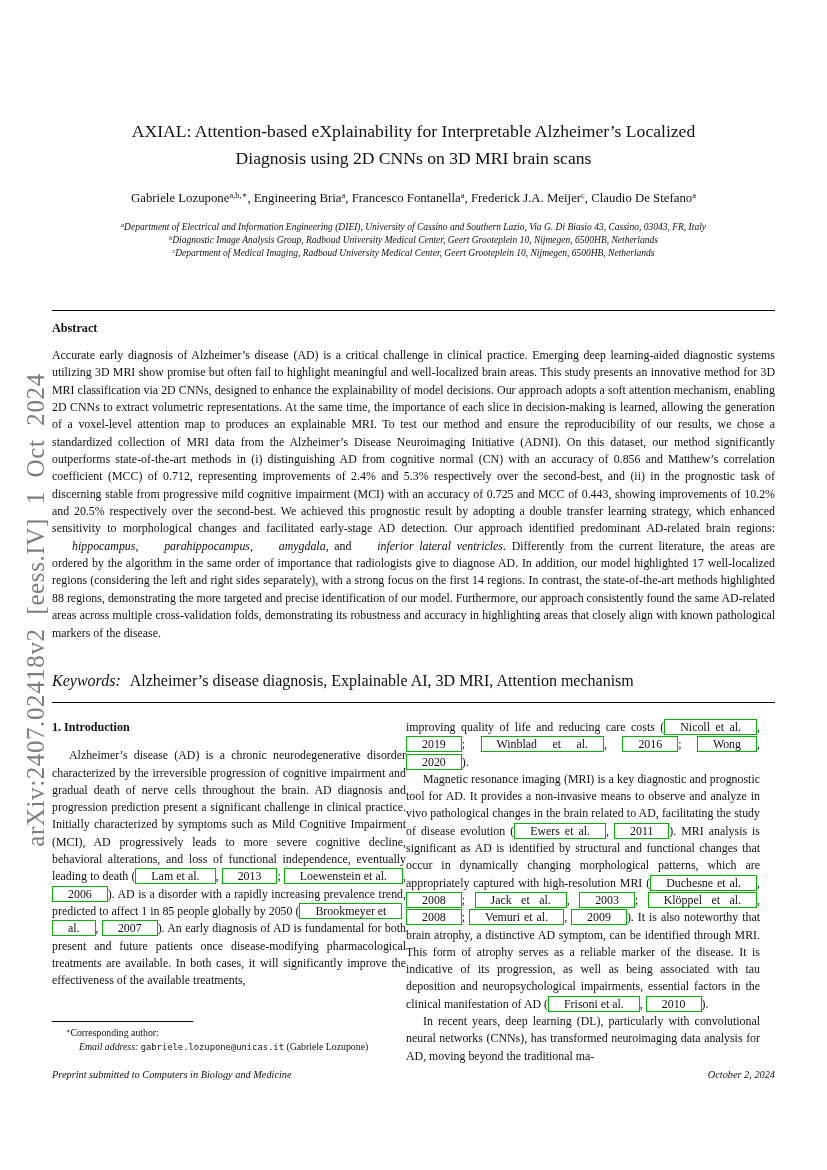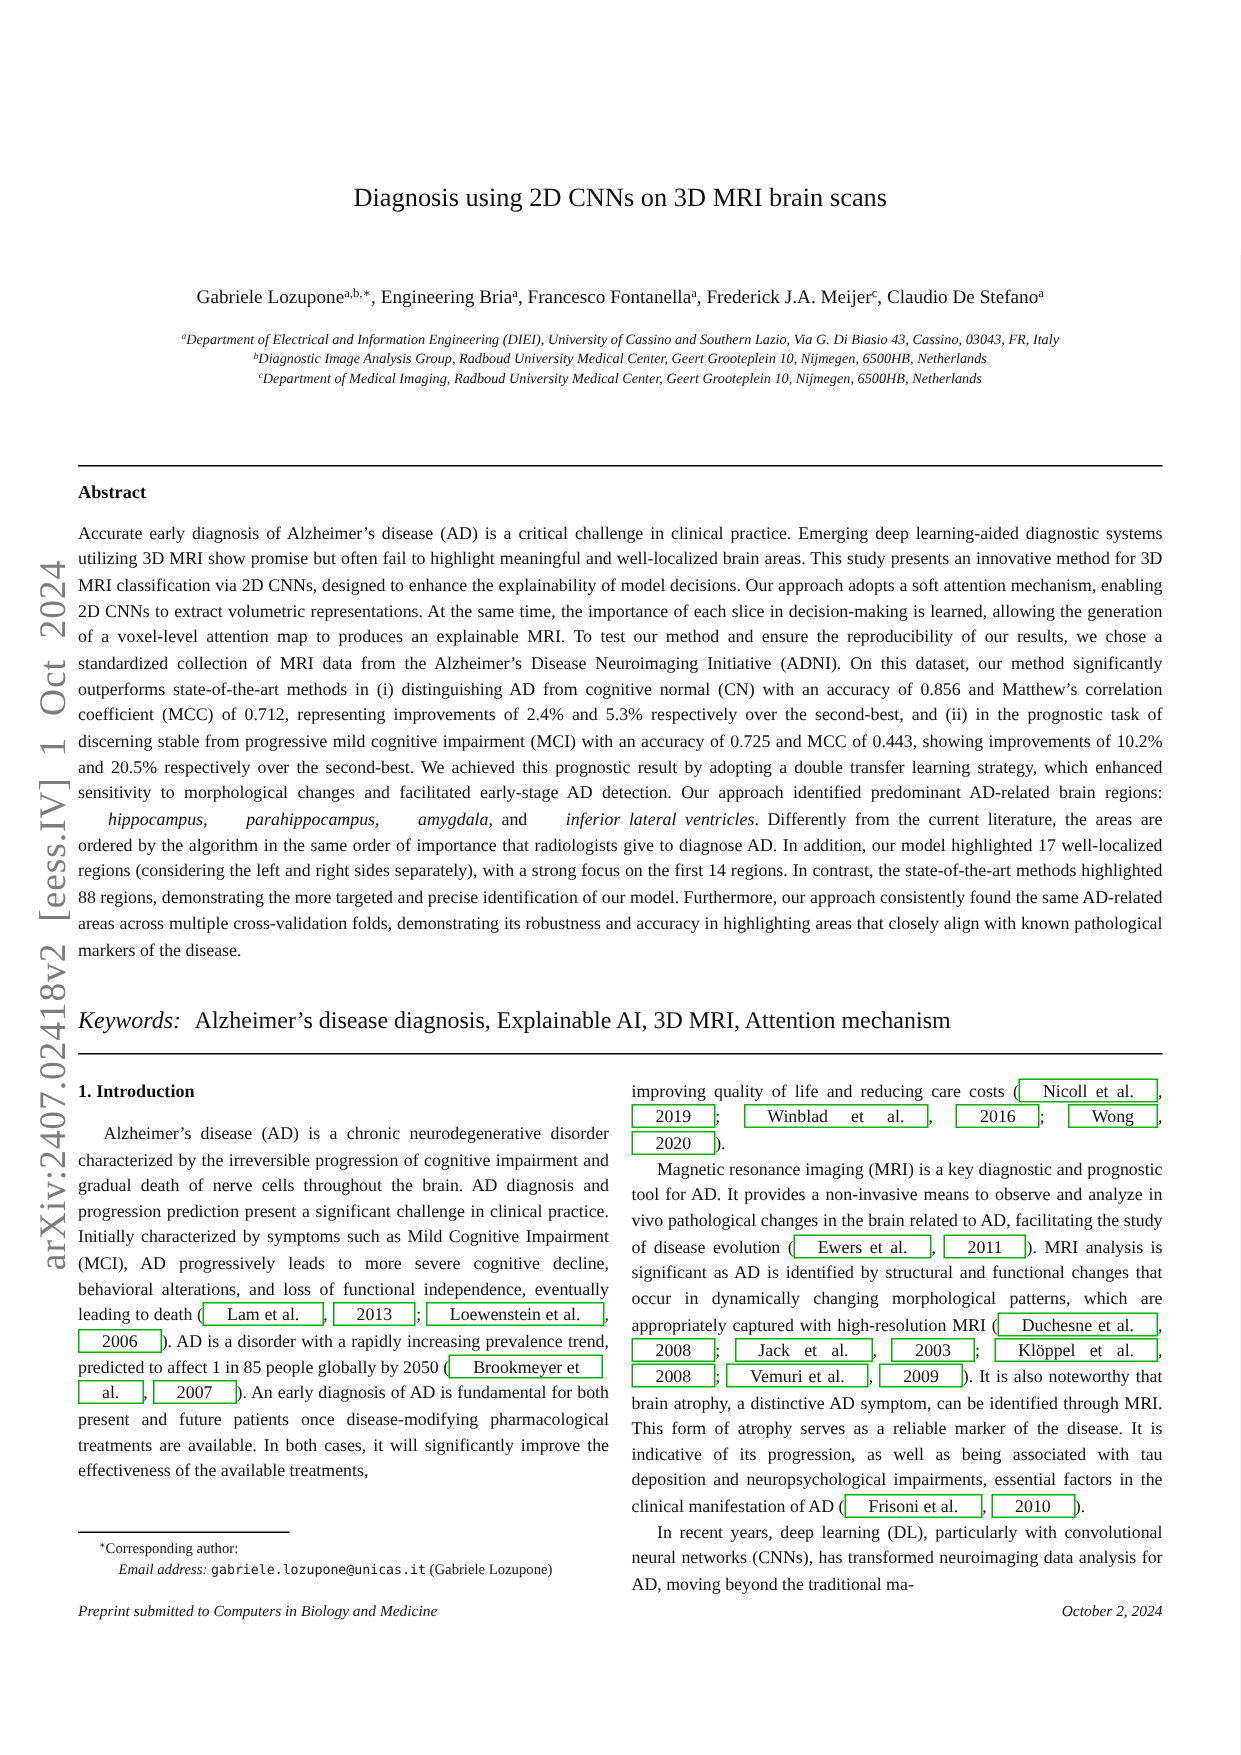--- a/index.html
+++ b/index.html
@@ -95,21 +95,20 @@
     font-size: 16px;
   }
   .keywords .kw-label { font-style: italic; margin-right: 9px; }
 
   .columns {
     position: absolute;
     top: 719px;
     left: 52px;
     width: 723px;
     display: flex;
-    gap: 15px;
   }
   .col {
     width: 354px;
     font-size: 11.9px;
     line-height: 17.3px;
     text-align: justify;
     hyphens: auto;
   }
   .section-head {
     font-weight: bold;
@@ -171,20 +170,21 @@
   }
 </style>
 </head>
 <body>
 
 <div id="page">
 
   <div class="watermark">arXiv:2407.02418v2 [eess.IV] 1 Oct 2024</div>
 
   <div class="title">
+    <div>AXIAL: Attention-based eXplainability for Interpretable Alzheimer’s Localized</div>
     <div>Diagnosis using 2D CNNs on 3D MRI brain scans</div>
   </div>
 
   <div class="authors"><span>Gabriele Lozupone</span><span class="seg-sup">a,b,∗</span><span>, Engineering Bria</span><span class="seg-sup">a</span><span>, Francesco Fontanella</span><span class="seg-sup">a</span><span>, Frederick J.A. Meijer</span><span class="seg-sup">c</span><span>, Claudio De Stefano</span><span class="seg-sup">a</span></div>
 
   <div class="affils">
     <div><span class="seg-sup">a</span><span>Department of Electrical and Information Engineering (DIEI), University of Cassino and Southern Lazio, Via G. Di Biasio 43, Cassino, 03043, FR, Italy</span></div>
     <div><span class="seg-sup">b</span><span>Diagnostic Image Analysis Group, Radboud University Medical Center, Geert Grooteplein 10, Nijmegen, 6500HB, Netherlands</span></div>
     <div><span class="seg-sup">c</span><span>Department of Medical Imaging, Radboud University Medical Center, Geert Grooteplein 10, Nijmegen, 6500HB, Netherlands</span></div>
   </div>

